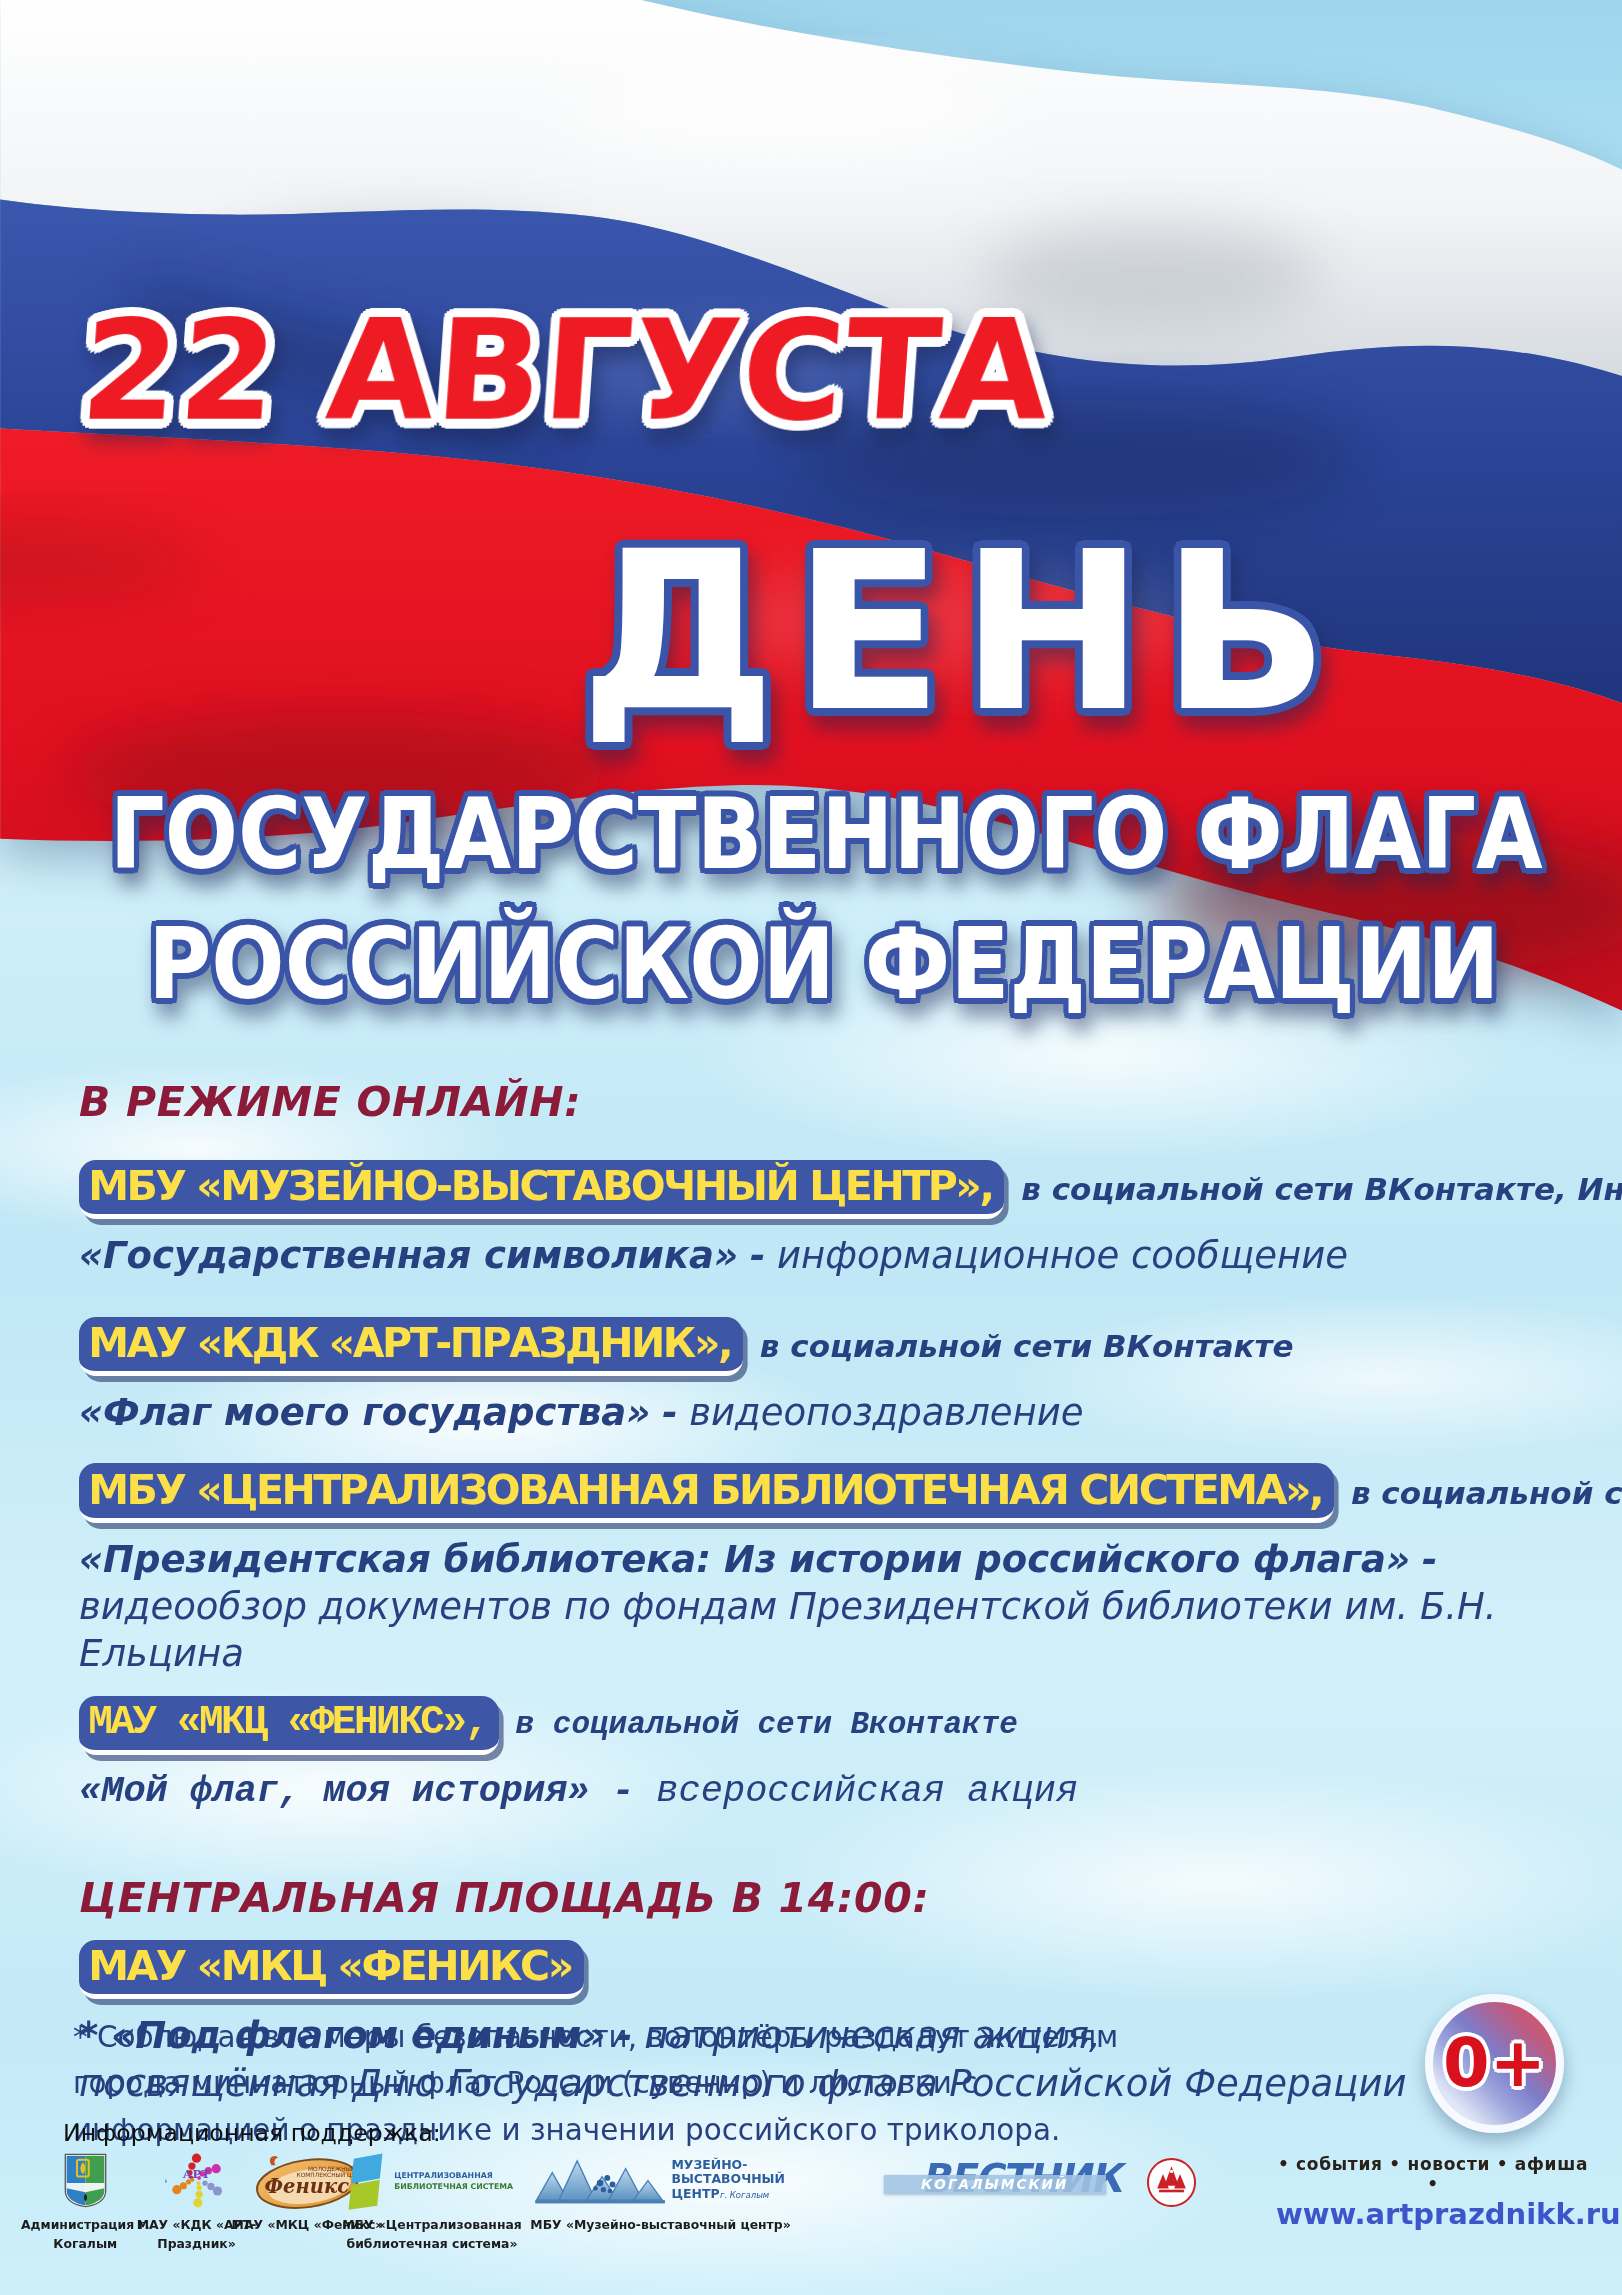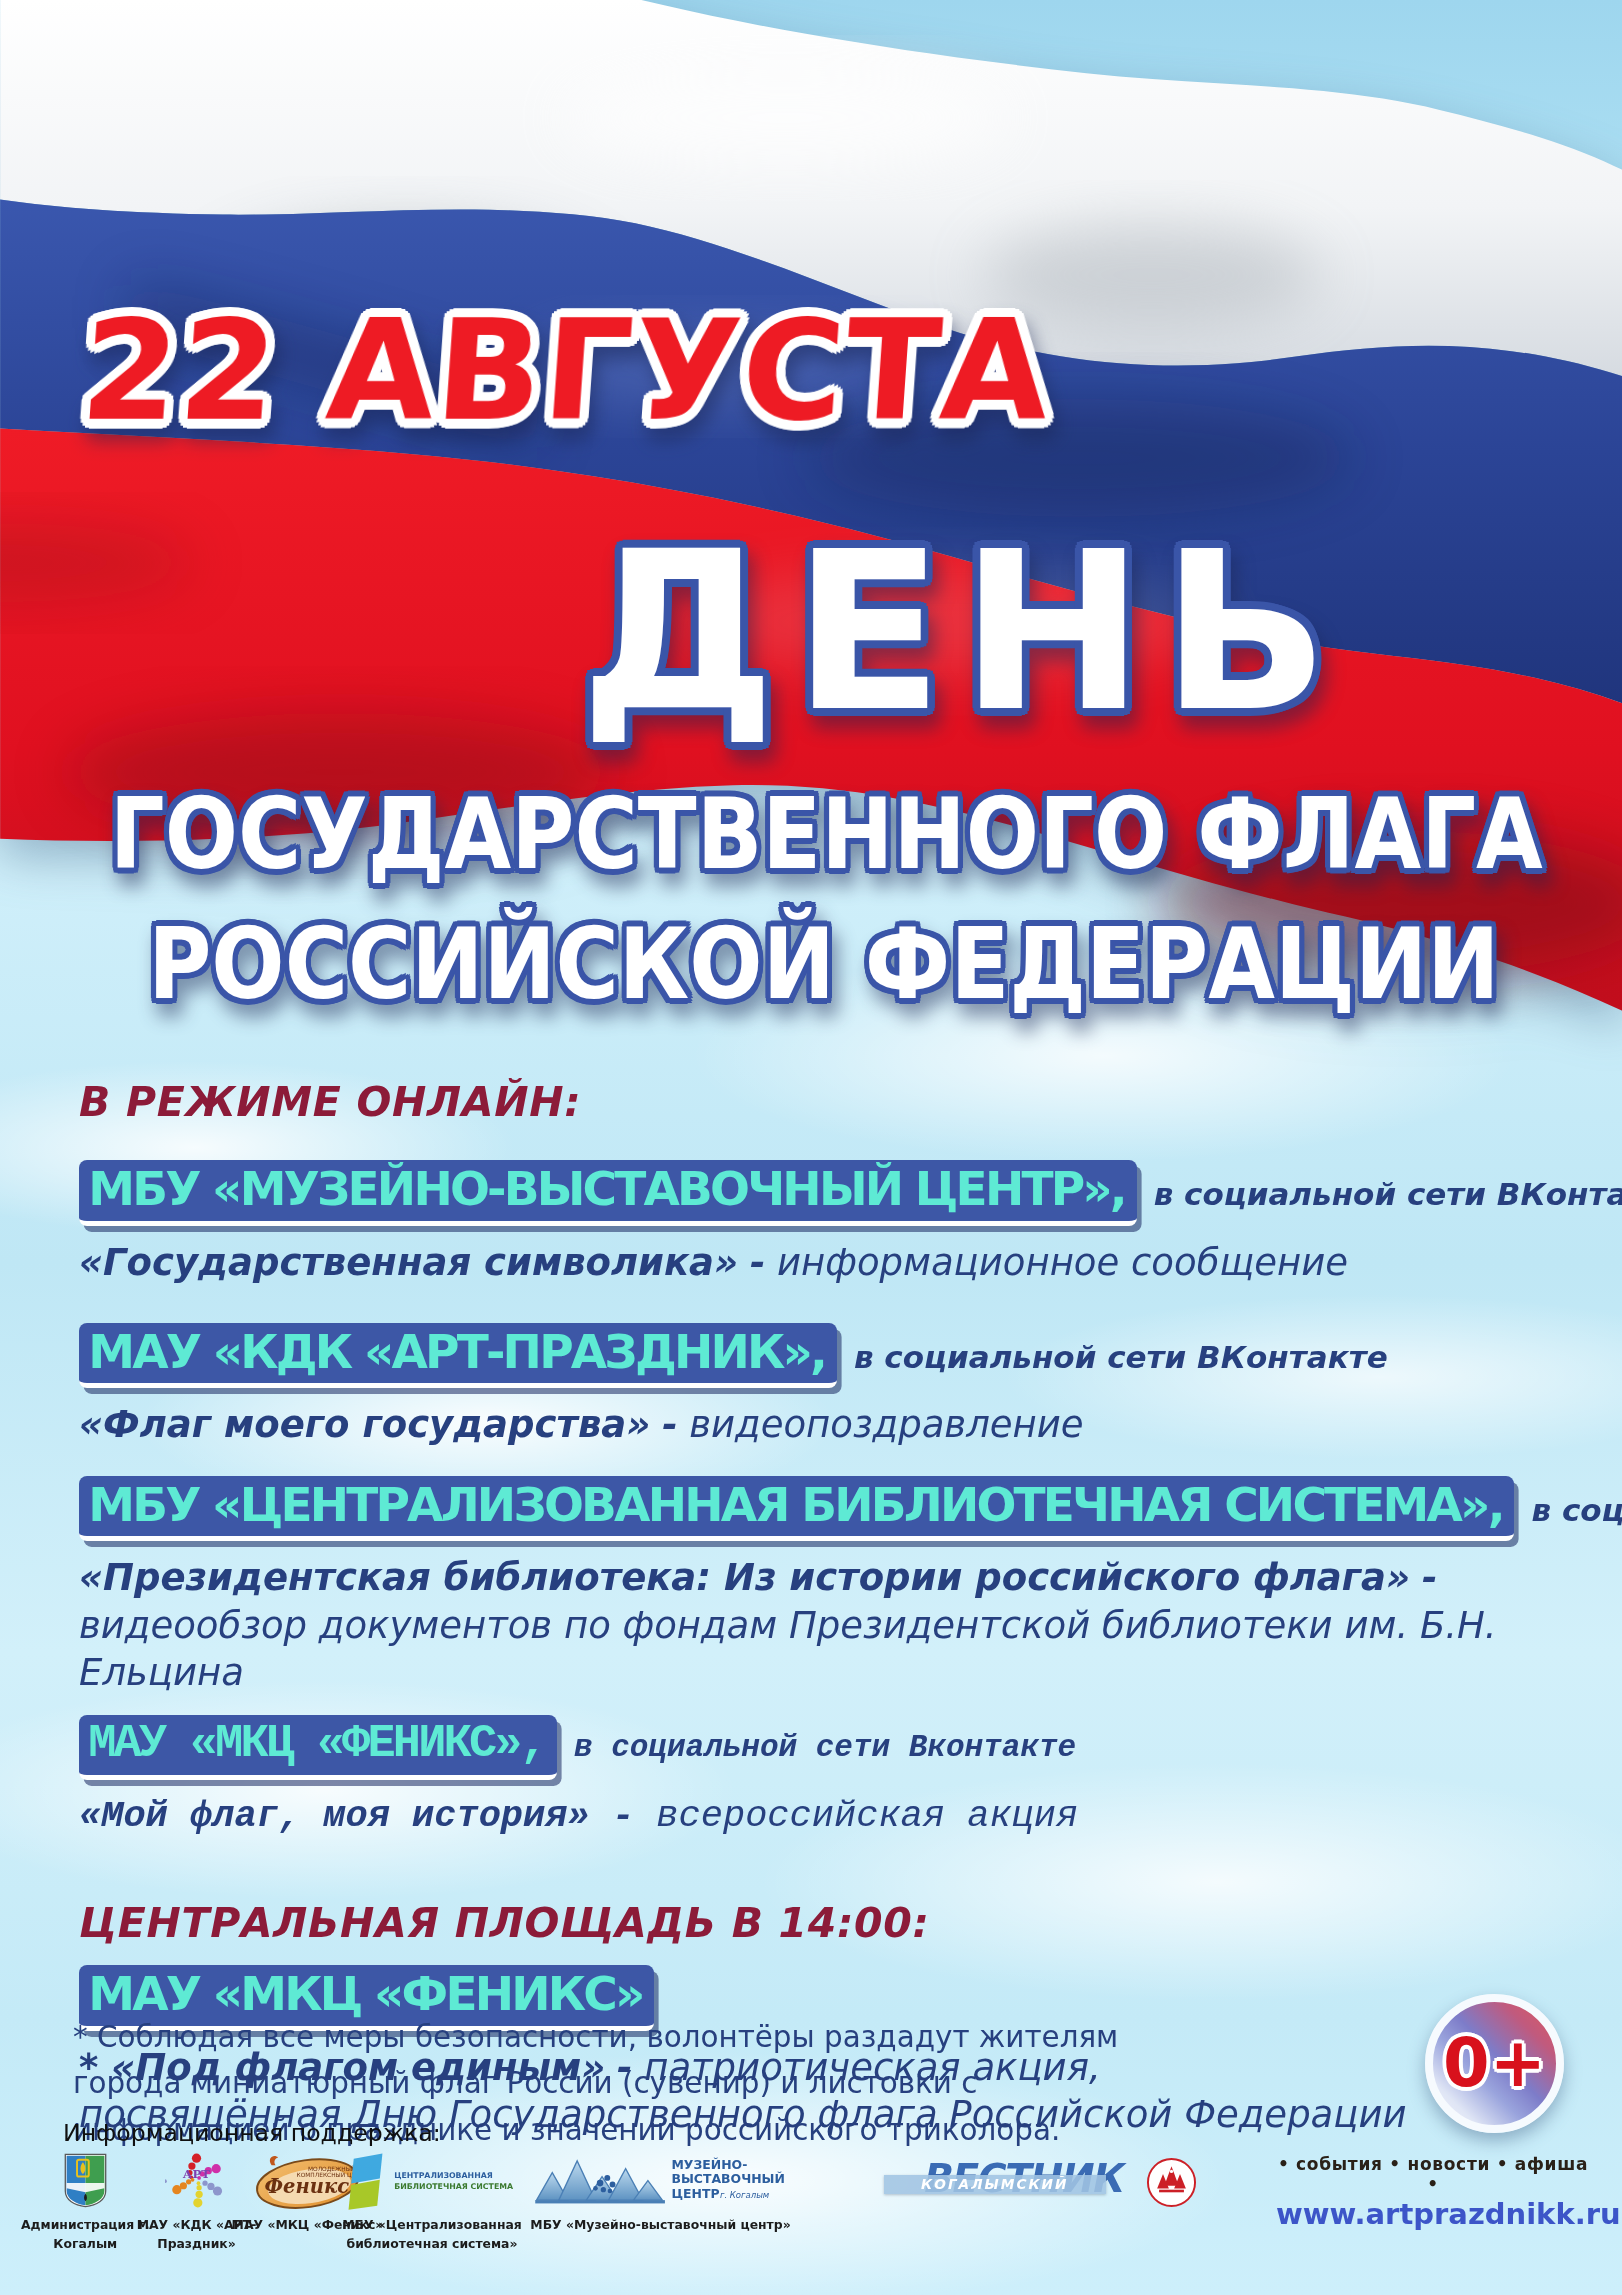--- a/index.html
+++ b/index.html
@@ -41,23 +41,23 @@
   .word-den{left:580px;top:522px;font-size:220px;font-weight:bold;letter-spacing:17px;}
   .subtitle{left:12px;width:1623px;text-align:center;font-weight:bold;font-size:98px;}
   .subtitle>span{display:inline-block;transform:scaleX(.88);}
   .sub1{top:785px;} .sub2{top:915px;}
 
   
   .content{position:absolute;left:79px;top:1078px;width:1512px;color:#27407f;}
   .sec-heading{font-size:41px;font-weight:bold;font-style:italic;color:#8c1b39;letter-spacing:0.7px;margin:0 0 34px 0;}
   .event{margin:0 0 37px 0;}
   .ev-line1{white-space:nowrap;}
-  .org-badge{display:inline-block;background:#3d57a6;color:#5eead4;font-weight:bold;font-size:47px;
+  .org-badge{display:inline-block;background:#3d57a6;color:#fde047;font-weight:bold;font-size:41px;
     line-height:1.04;letter-spacing:-0.06em;padding:5.2px 11.8px 6.5px 9.2px;border-bottom:5.2px solid #ffffff;
-    border-radius:8px;box-shadow:4.6px 5.9px 0 rgba(24,39,97,.55);}
+    border-radius:17px;box-shadow:4.6px 5.9px 0 rgba(24,39,97,.55);}
   .channel{font-weight:bold;font-style:italic;font-size:31px;margin-left:17px;color:#27407f;}
   .ev-line2{margin-top:13px;font-size:37px;line-height:1.28;}
   .ev-title{font-weight:bold;font-style:italic;}
   .ev-desc{font-style:italic;}
   .gap-e2{margin-bottom:27px;} .gap-e3{margin-bottom:18.3px;} .gap-e4{margin-bottom:58px;font-family:Liberation Mono, monospace;}
   .offline-heading{margin-bottom:18.3px;}
   .footnote{position:absolute;left:73px;top:2014px;width:1047px;font-size:29.4px;line-height:1.58;color:#27407f;}
 
   
   .support-heading{position:absolute;left:63px;top:2119px;font-size:23.6px;color:#101010;}

